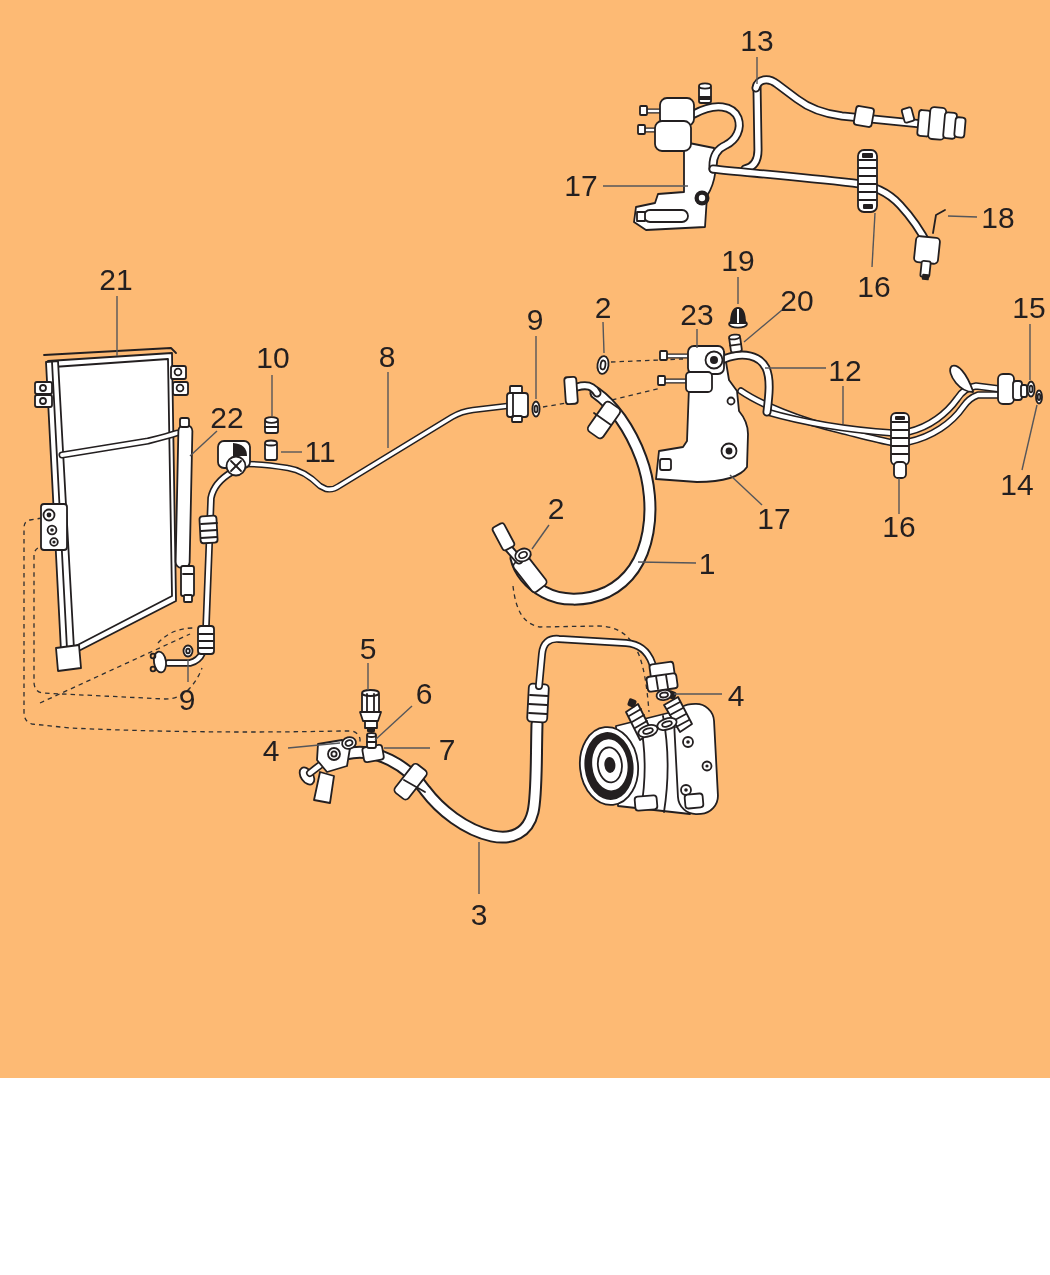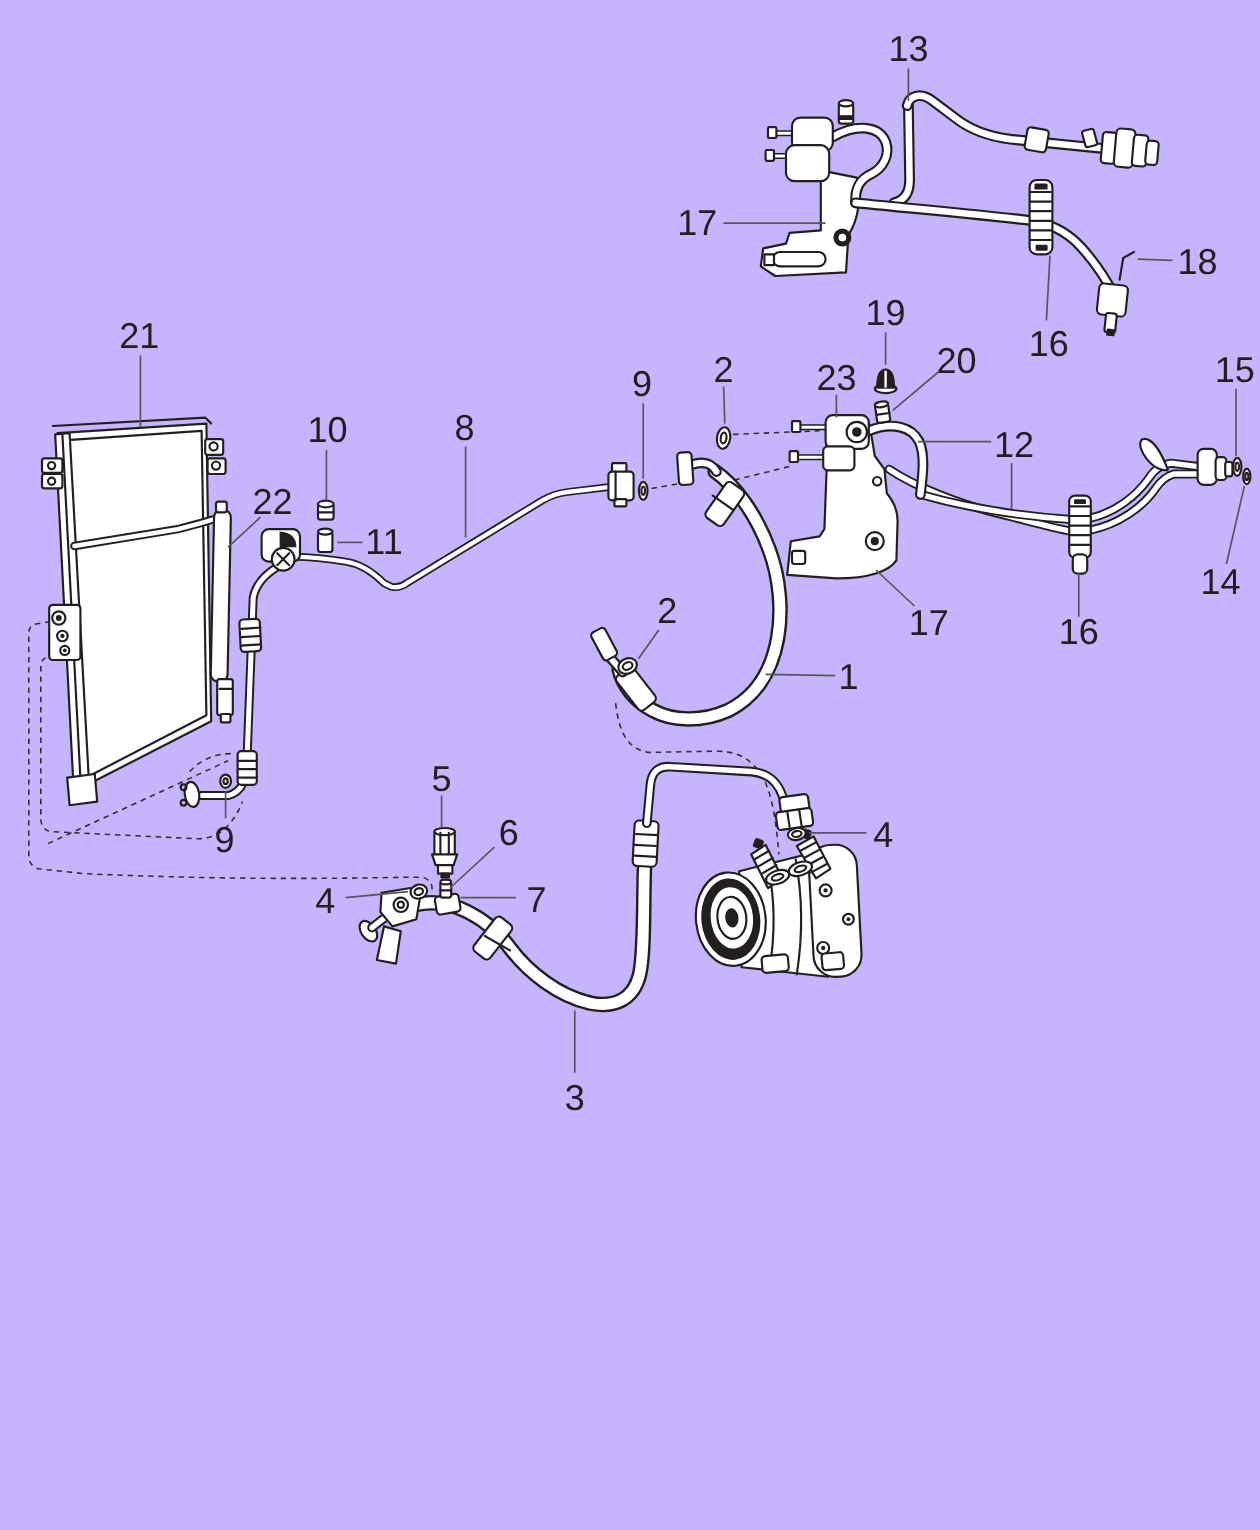--- a/index.html
+++ b/index.html
@@ -1,16 +1,16 @@
 <!DOCTYPE html>
 <html><head>
 <meta charset="utf-8">
 <style>
   html,body{margin:0;padding:0;background:#ffffff;}
-  .stage{position:relative;width:1050px;height:1275px;background:#c4b5fd;overflow:hidden;}
+  .stage{position:relative;width:1050px;height:1078px;background:#fdba74;overflow:hidden;}
   svg{display:block;}
   .ln{fill:none;stroke:#231f20;stroke-width:1.8;stroke-linejoin:round;stroke-linecap:round;}
   .fill{fill:#ffffff;stroke:#231f20;stroke-width:1.8;stroke-linejoin:round;}
   .dark{fill:#231f20;stroke:none;}
   .tube-o{fill:none;stroke:#231f20;stroke-linecap:round;stroke-linejoin:round;}
   .tube-i{fill:none;stroke:#ffffff;stroke-linecap:round;stroke-linejoin:round;}
   .route{fill:none;stroke:#2e2f31;stroke-width:1.3;stroke-dasharray:4.5 4;}
   .leader{stroke:#55565a;stroke-width:1.4;fill:none;}
   .callout{font-family:"Liberation Sans",sans-serif;font-size:30px;fill:#231f20;text-anchor:middle;}
 </style>

